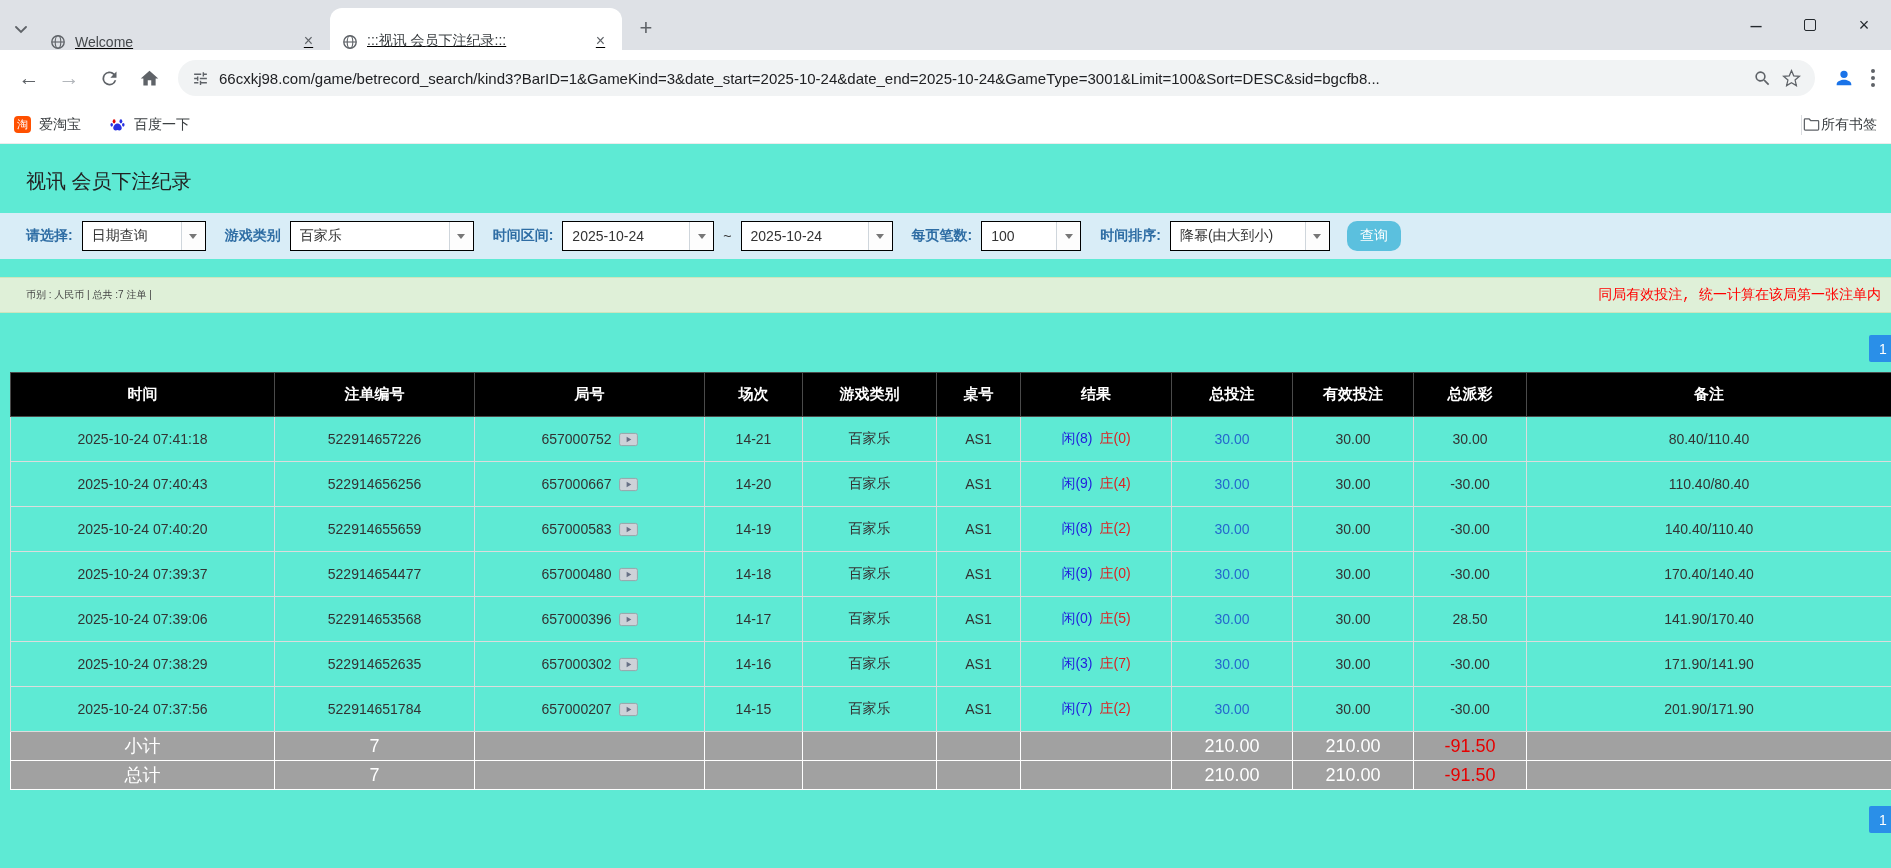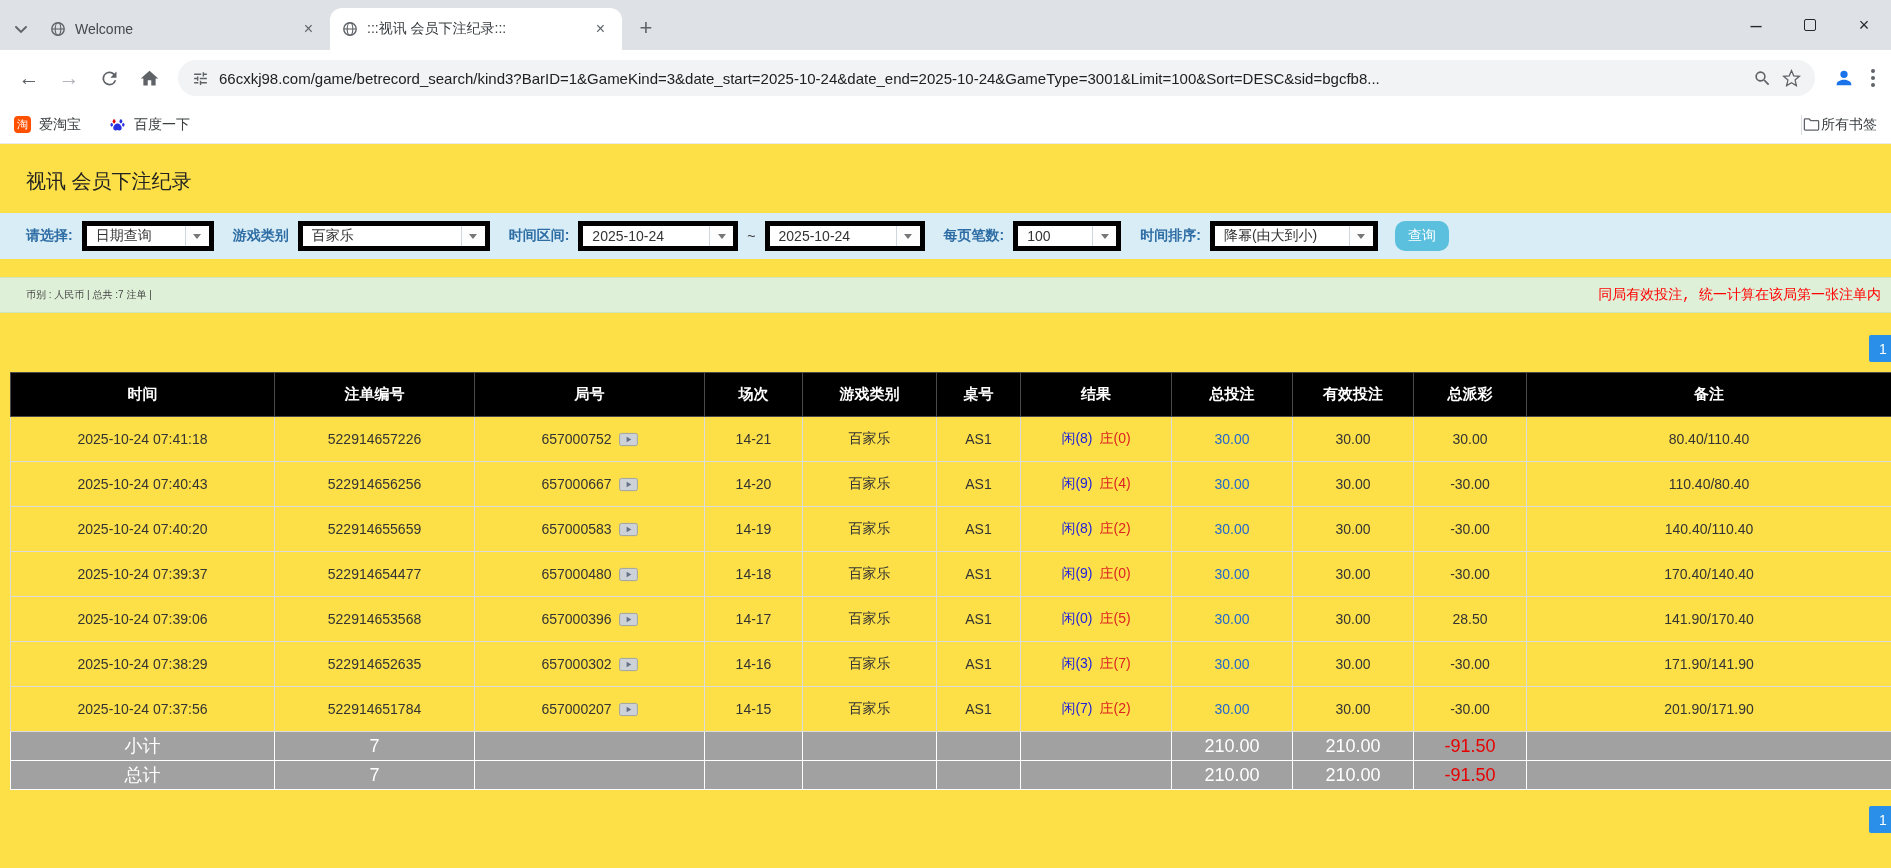--- a/index.html
+++ b/index.html
@@ -7,21 +7,21 @@
   html,body { margin:0; padding:0; }
   body {
     width:1891px; height:868px; overflow:hidden;
     background:#fff; font-family:"Liberation Sans", sans-serif;
     position:relative;
   }
 
   
   .tabstrip { height:50px; background:#dee1e6; display:flex; align-items:flex-end; position:relative; }
   .tab-search-btn { width:30px; height:36px; margin:0 2px 2px 6px; display:flex; align-items:center; justify-content:center; }
-  .tab { width:292px; height:42px; display:flex; align-items:center; padding:0 12px; gap:9px; border-radius:12px 12px 0 0; position:relative; }
+  .tab { width:292px; height:42px; display:flex; align-items:flex-end; padding:0 12px; gap:9px; border-radius:12px 12px 0 0; position:relative;text-decoration:underline; }
   .tab.inactive .tab-title { color:#45494d; }
   .tab.inactive::after { content:""; position:absolute; right:-1px; top:12px; height:18px; width:1px; background:#a8adb3; }
   .tab.active { background:#fff; }
   .tab-title { flex:1; font-size:14px; color:#3c4043; white-space:nowrap; overflow:hidden; text-overflow:ellipsis; }
   .tab-close { width:19px; height:19px; border-radius:50%; display:flex; align-items:center; justify-content:center; font-size:16px; color:#5f6368; flex:0 0 auto; }
   .newtab-btn { width:32px; height:32px; margin:0 0 6px 8px; display:flex; align-items:center; justify-content:center; font-size:22px; color:#5f6368; border-radius:50%; }
   .win-controls { position:absolute; right:0; top:0; height:50px; display:flex; }
   .win-btn { width:54px; height:100%; display:flex; align-items:center; justify-content:center; color:#24292e; font-size:18px; }
   .win-min-glyph { font-size:20px; line-height:10px; }
   .win-max-glyph { width:12px; height:12px; border:1.5px solid #24292e; border-radius:2px; }
@@ -36,27 +36,27 @@
   .menu-dots { width:16px; height:38px; display:flex; flex-direction:column; align-items:center; justify-content:center; gap:3px; flex:0 0 auto; }
   .menu-dots i { width:4px; height:4px; border-radius:50%; background:#5f6368; }
 
   .bookmarks-bar { height:38px; background:#fff; display:flex; align-items:center; padding:0 14px; gap:28px; border-bottom:1px solid #ececec; }
   .bookmark-item { display:flex; align-items:center; gap:8px; font-size:14px; color:#3c4043; white-space:nowrap; }
   .taobao-glyph { width:17px; height:17px; background:#ff5000; border-radius:4px; color:#fff; font-size:11px; display:flex; align-items:center; justify-content:center; }
   .bookmarks-right { margin-left:auto; display:flex; align-items:center; gap:0; overflow:hidden; }
   .vdivider { width:1px; height:20px; background:#dadce0; flex:0 0 auto; }
 
   
-  .page { position:relative; height:724px; background:#fde047; overflow:hidden; }
+  .page { position:relative; height:724px; background:#5eead4; overflow:hidden; }
   .page-title { margin:24px 0 0 26px; font-size:20px; color:#222; }
 
   .filterbar { margin-top:18px; height:46px; background:#d9edf7; display:flex; align-items:center; padding:0 8px 0 26px; gap:9px; }
   .flabel { color:#2e6da4; font-size:14px; font-weight:bold; white-space:nowrap; }
   .flabel.spaced { margin-left:10px; }
-  .combo { display:flex; align-items:stretch; height:30px; background:#fff; border:5px solid #000000; flex:0 0 auto; }
+  .combo { display:flex; align-items:stretch; height:30px; background:#fff; border:1px solid #000000; flex:0 0 auto; }
   .combo-value { display:flex; align-items:center; padding:0 9px; font-size:14px; color:#333; white-space:nowrap; }
   .combo input { border:none; outline:none; height:100%; font-size:14px; color:#333; padding:0 9px; font-family:"Liberation Sans", sans-serif; background:transparent; }
   .combo-arrow { width:24px; border-left:1px solid #cfd6dc; background:#fdfdfd; display:flex; align-items:center; justify-content:center; }
   .caret-down { width:0; height:0; border-left:4px solid transparent; border-right:4px solid transparent; border-top:5px solid #777; }
   .w-mode .combo-value { width:98px; }
   .w-game .combo-value { width:158px; }
   .w-date input { width:126px; }
   .w-size input { width:74px; }
   .w-sort .combo-value { width:134px; }
   .tilde-sep { font-size:14px; color:#333; }

